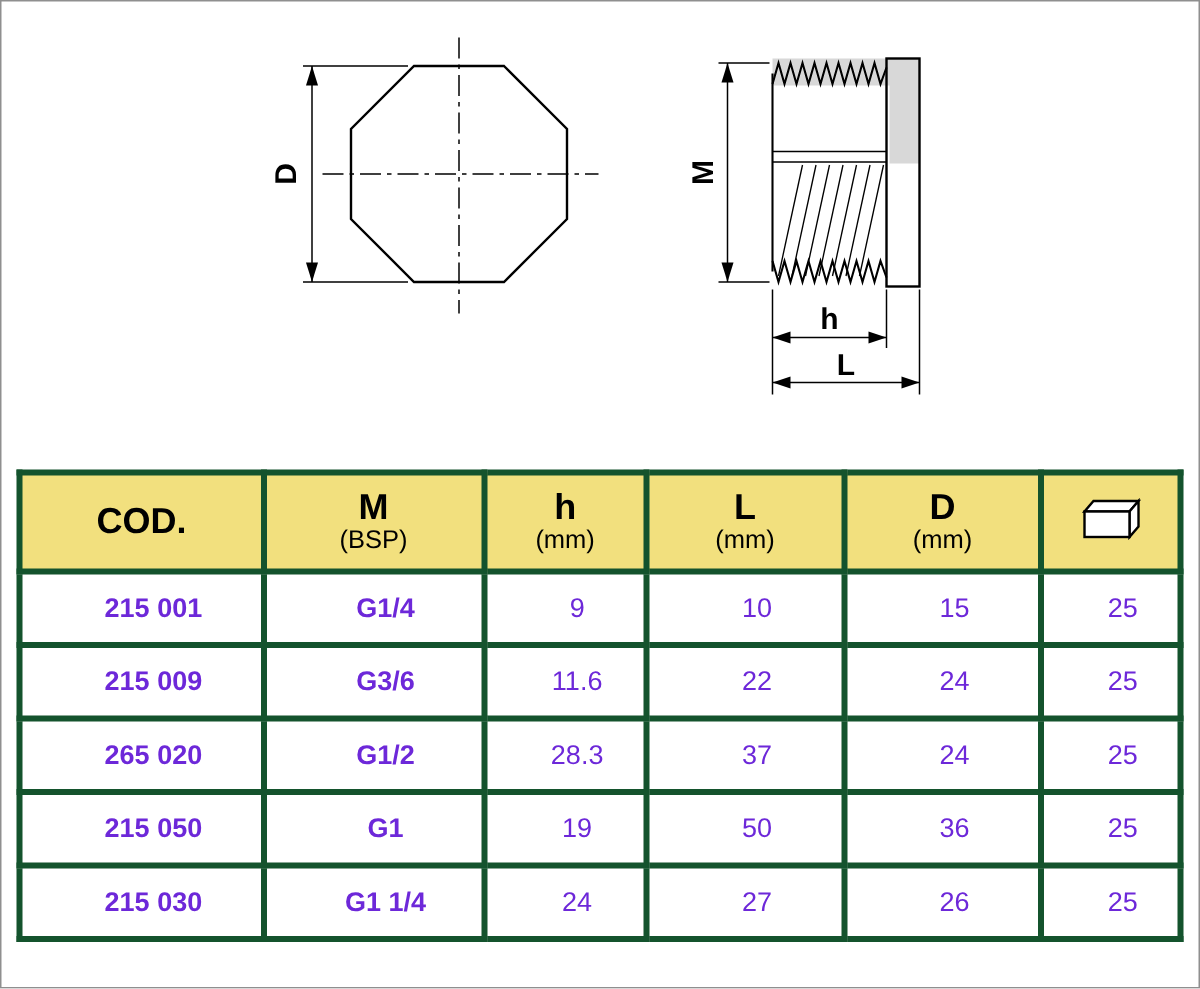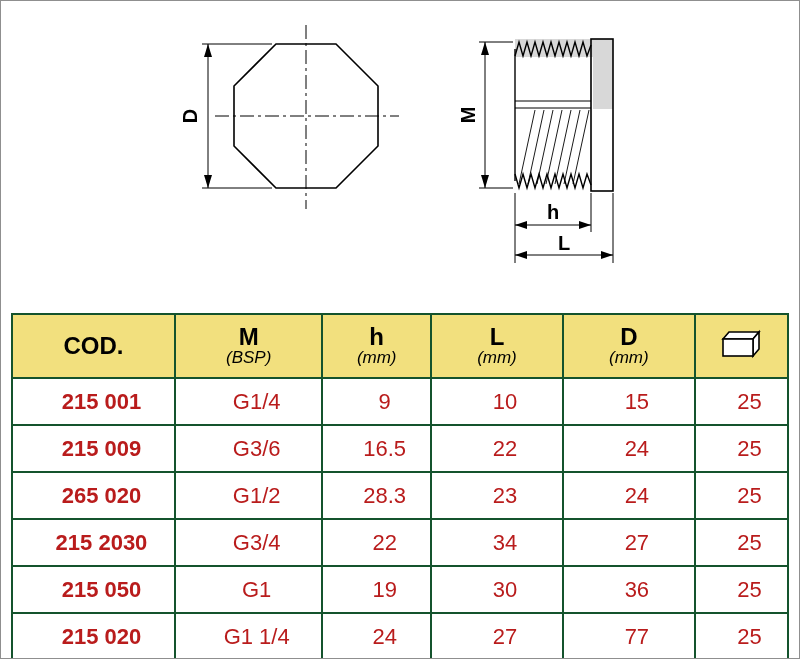--- a/index.html
+++ b/index.html
@@ -22,44 +22,44 @@
     fill:#000;
   }
   table.spec{
     position:absolute;
     top:312px;left:10px;
     width:778px;
     border-collapse:collapse;
     table-layout:fixed;
   }
   table.spec th, table.spec td{
-    border:2px solid #14532d;
+    border:4px solid #14532d;
     text-align:center;
     vertical-align:middle;
     padding:0;
   }
   table.spec th{
     background:#f2e07e;
     height:62px;
   }
   table.spec td{
     height:45px;
-    font-size:22px;
-    color:#b91c1c;
+    font-size:18px;
+    color:#6d28d9;
     padding-left:16px;
   }
   .hdr-main{font-size:24px;font-weight:bold;line-height:1.05;}
-  .hdr-sub{font-size:17px;font-style:italic;font-weight:normal;line-height:1.1;}
+  .hdr-sub{font-size:17px;font-weight:normal;line-height:1.1;}
   td.col-cod{
     text-align:left;
     padding-left:14px;
     font-weight:bold;
     font-size:23px;
   }
-  td.col-m{font-weight:normal;margin-left:16px;}
+  td.col-m{font-weight:bold;margin-left:16px;}
   .c-cod{width:21%;}
   .c-m{width:19%;}
   .c-h{width:14%;}
   .c-l{width:17%;}
   .c-d{width:17%;}
   .c-p{width:12%;}
 </style>
 </head>
 <body>
 
@@ -176,53 +176,45 @@
         <td class="col-cod">215 001</td>
         <td class="col-m">G1/4</td>
         <td>9</td>
         <td>10</td>
         <td>15</td>
         <td>25</td>
       </tr>
       <tr>
         <td class="col-cod">215 009</td>
         <td class="col-m">G3/6</td>
-        <td>16.5</td>
+        <td>11.6</td>
         <td>22</td>
         <td>24</td>
         <td>25</td>
       </tr>
       <tr>
         <td class="col-cod">265 020</td>
         <td class="col-m">G1/2</td>
         <td>28.3</td>
-        <td>23</td>
+        <td>37</td>
         <td>24</td>
-        <td>25</td>
-      </tr>
-      <tr>
-        <td class="col-cod">215 2030</td>
-        <td class="col-m">G3/4</td>
-        <td>22</td>
-        <td>34</td>
-        <td>27</td>
         <td>25</td>
       </tr>
       <tr>
         <td class="col-cod">215 050</td>
         <td class="col-m">G1</td>
         <td>19</td>
-        <td>30</td>
+        <td>50</td>
         <td>36</td>
         <td>25</td>
       </tr>
       <tr>
-        <td class="col-cod">215 020</td>
+        <td class="col-cod">215 030</td>
         <td class="col-m">G1 1/4</td>
         <td>24</td>
         <td>27</td>
-        <td>77</td>
+        <td>26</td>
         <td>25</td>
       </tr>
     </tbody>
   </table>
 
 </div>
 
 </body></html>

